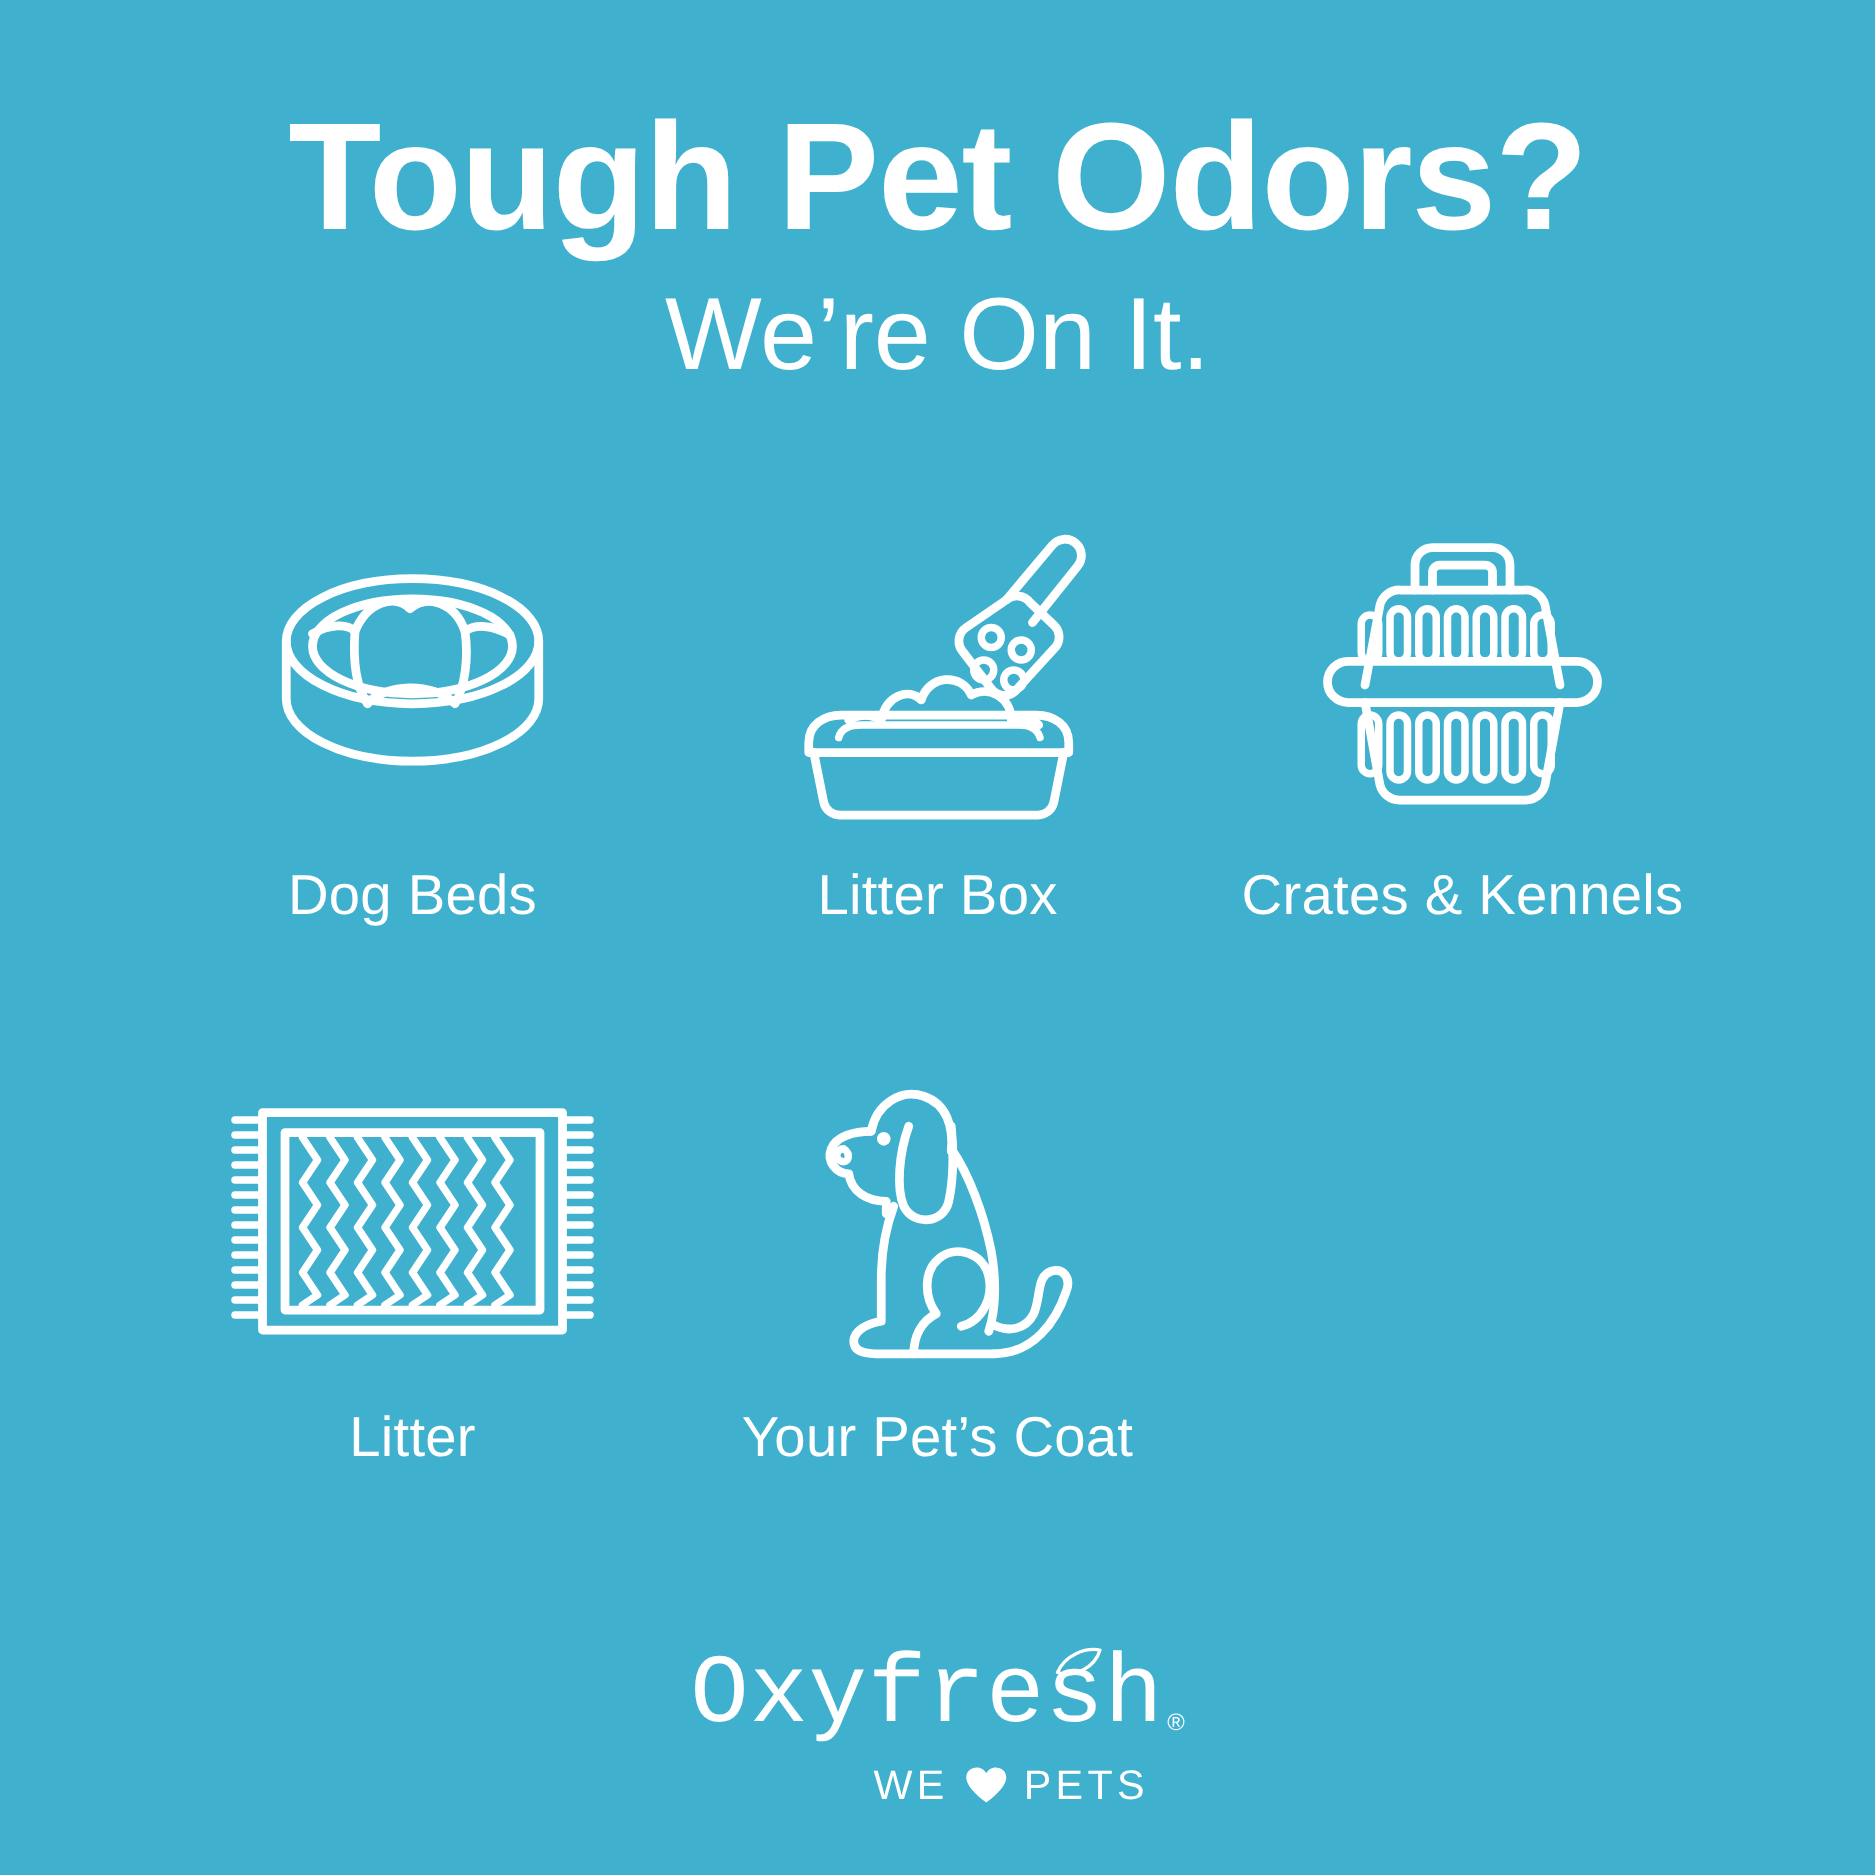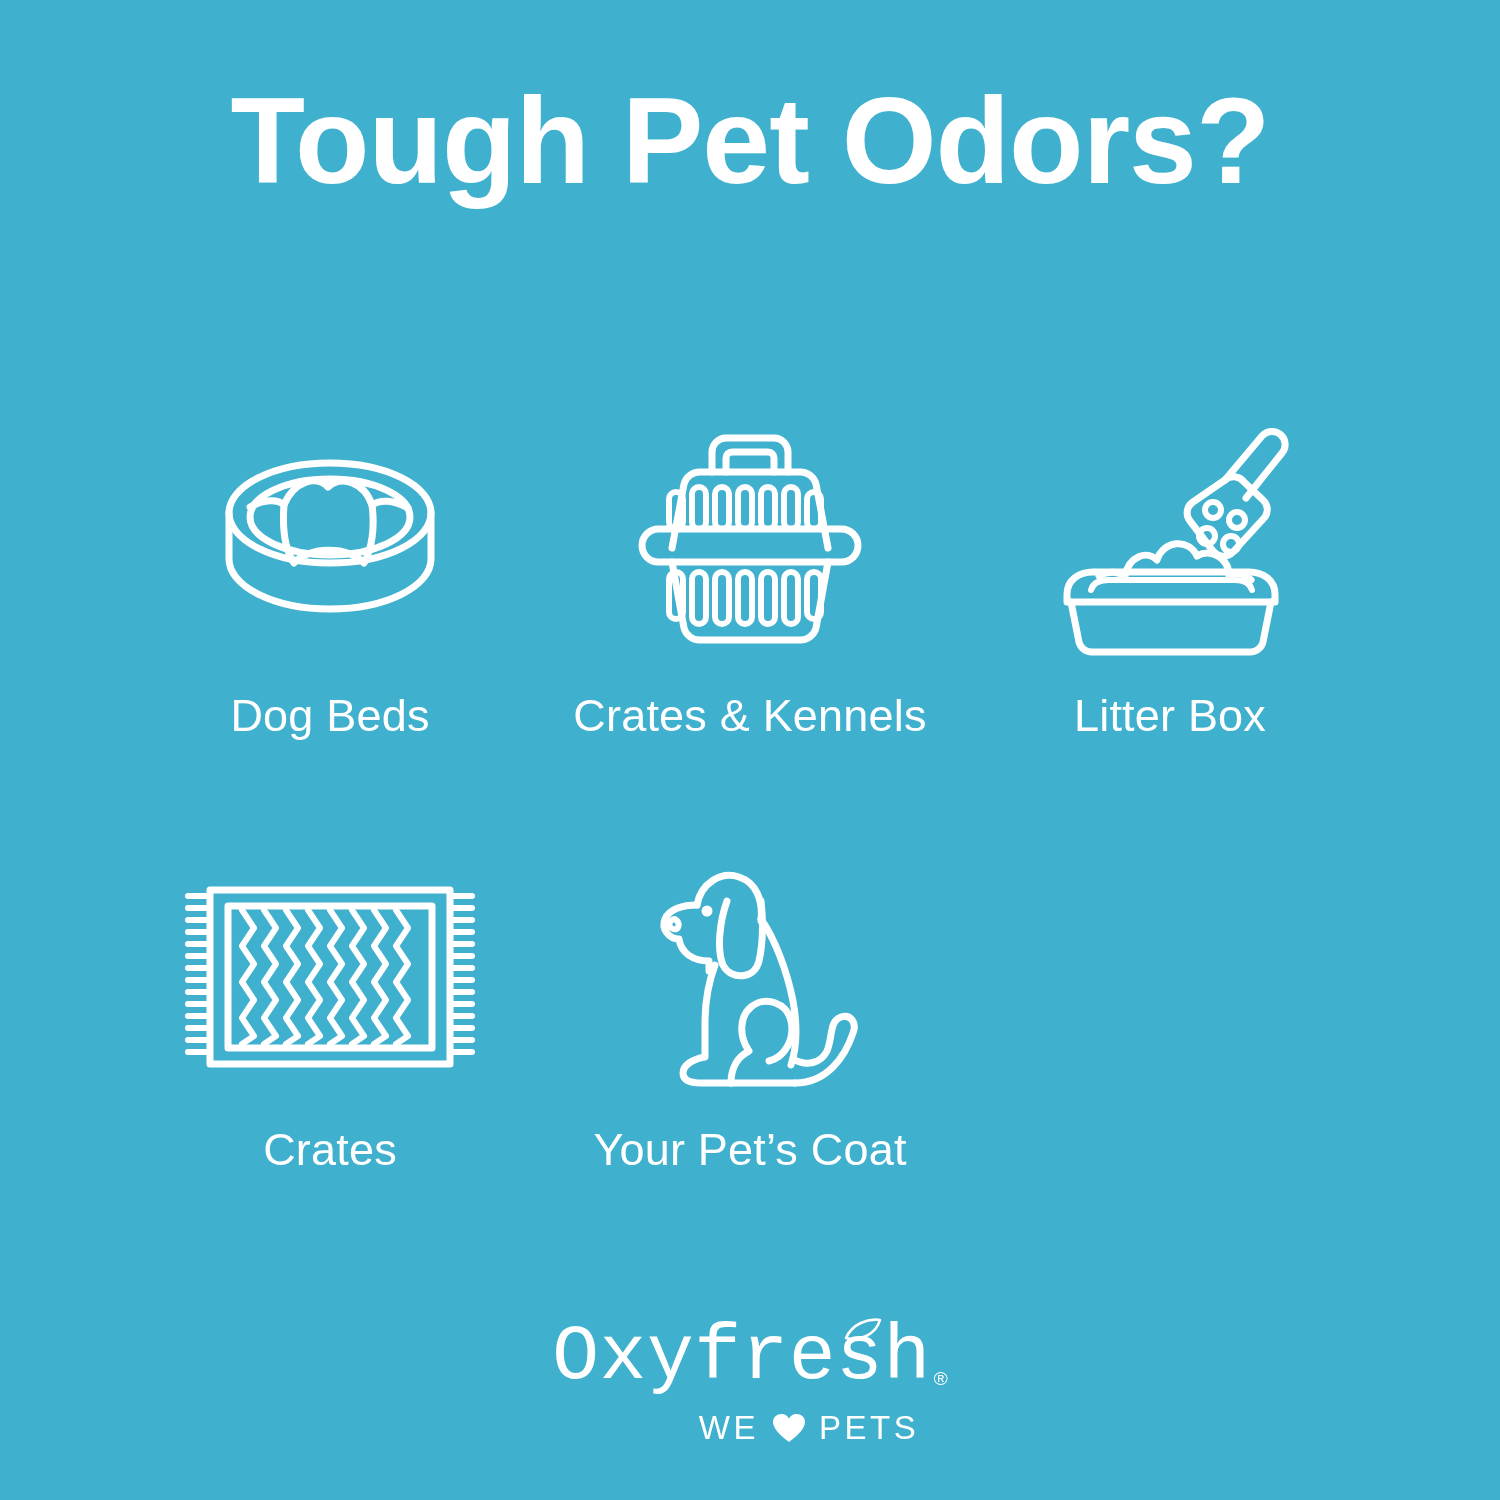--- a/index.html
+++ b/index.html
@@ -152,20 +152,21 @@
     display: block;
   }
 </style>
 </head>
 <body>
 
 <div id="poster">
 
   <div class="header">
     <h1 class="headline">Tough Pet Odors?</h1>
+    <p class="subhead">We’re On It.</p>
   </div>
 
   <div class="grid">
 
     <div class="cell">
       <div class="icon-box">
         <svg width="216" height="176" viewBox="0 0 216 176" aria-hidden="true">
 
           <ellipse class="stroke" cx="108" cy="58" rx="101" ry="50"></ellipse>
 
@@ -182,54 +183,20 @@
                                    C 60 76, 64 96, 72 108
                                    C 86 92, 124 90, 142 108
                                    C 150 94, 153 72, 150 50"></path>
         </svg>
       </div>
       <div class="cell-label">Dog Beds</div>
     </div>
 
     <div class="cell">
       <div class="icon-box">
-        <svg width="244" height="222" viewBox="0 0 244 222" aria-hidden="true">
-
-          <path class="stroke" d="M84 40 L84 20 A14 14 0 0 1 98 6 L146 6 A14 14 0 0 1 160 20 L160 40"></path>
-          <path class="stroke" d="M98 40 L98 26 A6 6 0 0 1 104 20 L140 20 A6 6 0 0 1 146 26 L146 40"></path>
-
-          <path class="stroke" d="M44 116 L56 52 A16 16 0 0 1 72 40 L172 40 A16 16 0 0 1 188 52 L200 116"></path>
-
-          <rect class="stroke" x="14" y="97" width="216" height="33" rx="16.5"></rect>
-
-          <path class="stroke" d="M44 130 L56 196 A16 16 0 0 0 72 208 L172 208 A16 16 0 0 0 188 196 L200 130"></path>
-
-          <rect class="stroke-thin" x="64" y="55" width="14" height="42" rx="7"></rect>
-          <rect class="stroke-thin" x="87" y="55" width="14" height="42" rx="7"></rect>
-          <rect class="stroke-thin" x="110" y="55" width="14" height="42" rx="7"></rect>
-          <rect class="stroke-thin" x="133" y="55" width="14" height="42" rx="7"></rect>
-          <rect class="stroke-thin" x="156" y="55" width="14" height="42" rx="7"></rect>
-          <rect class="stroke-thin" x="41" y="60" width="14" height="37" rx="7"></rect>
-          <rect class="stroke-thin" x="179" y="60" width="14" height="37" rx="7"></rect>
-          <rect class="stroke-thin" x="18" y="68" width="14" height="29" rx="7" style="opacity:0"></rect>
-
-          <rect class="stroke-thin" x="64" y="140" width="14" height="52" rx="7"></rect>
-          <rect class="stroke-thin" x="87" y="140" width="14" height="52" rx="7"></rect>
-          <rect class="stroke-thin" x="110" y="140" width="14" height="52" rx="7"></rect>
-          <rect class="stroke-thin" x="133" y="140" width="14" height="52" rx="7"></rect>
-          <rect class="stroke-thin" x="156" y="140" width="14" height="52" rx="7"></rect>
-          <rect class="stroke-thin" x="41" y="140" width="14" height="47" rx="7"></rect>
-          <rect class="stroke-thin" x="179" y="140" width="14" height="47" rx="7"></rect>
-        </svg>
-      </div>
-      <div class="cell-label">Crates &amp; Kennels</div>
-    </div>
-
-    <div class="cell">
-      <div class="icon-box">
         <svg width="246" height="238" viewBox="0 0 246 238" aria-hidden="true">
 
           <path class="stroke" d="M178 56 L215 12 A13 13 0 0 1 235 29 L199 74"></path>
 
           <path class="stroke" d="M178 56
                                    L146 78 A13 13 0 0 0 143 97
                                    L166 127 A13 13 0 0 0 186 128
                                    L218 93 A13 13 0 0 0 216 76
                                    L197 58 A13 13 0 0 0 178 56 Z"></path>
           <circle class="stroke-thin" cx="166" cy="86" r="8"></circle>
@@ -250,20 +217,54 @@
                                    C 216 148, 228 156, 228 170
                                    L228 178
                                    L20 178 Z"></path>
 
           <path class="stroke-thin" d="M44 166 C 46 158, 54 156, 62 156 L188 156 C 196 156, 203 159, 205 166"></path>
 
           <path class="stroke" d="M24 178 L32 218 A13 13 0 0 0 45 228 L203 228 A13 13 0 0 0 216 218 L224 178"></path>
         </svg>
       </div>
       <div class="cell-label">Litter Box</div>
+    </div>
+
+    <div class="cell">
+      <div class="icon-box">
+        <svg width="244" height="222" viewBox="0 0 244 222" aria-hidden="true">
+
+          <path class="stroke" d="M84 40 L84 20 A14 14 0 0 1 98 6 L146 6 A14 14 0 0 1 160 20 L160 40"></path>
+          <path class="stroke" d="M98 40 L98 26 A6 6 0 0 1 104 20 L140 20 A6 6 0 0 1 146 26 L146 40"></path>
+
+          <path class="stroke" d="M44 116 L56 52 A16 16 0 0 1 72 40 L172 40 A16 16 0 0 1 188 52 L200 116"></path>
+
+          <rect class="stroke" x="14" y="97" width="216" height="33" rx="16.5"></rect>
+
+          <path class="stroke" d="M44 130 L56 196 A16 16 0 0 0 72 208 L172 208 A16 16 0 0 0 188 196 L200 130"></path>
+
+          <rect class="stroke-thin" x="64" y="55" width="14" height="42" rx="7"></rect>
+          <rect class="stroke-thin" x="87" y="55" width="14" height="42" rx="7"></rect>
+          <rect class="stroke-thin" x="110" y="55" width="14" height="42" rx="7"></rect>
+          <rect class="stroke-thin" x="133" y="55" width="14" height="42" rx="7"></rect>
+          <rect class="stroke-thin" x="156" y="55" width="14" height="42" rx="7"></rect>
+          <rect class="stroke-thin" x="41" y="60" width="14" height="37" rx="7"></rect>
+          <rect class="stroke-thin" x="179" y="60" width="14" height="37" rx="7"></rect>
+          <rect class="stroke-thin" x="18" y="68" width="14" height="29" rx="7" style="opacity:0"></rect>
+
+          <rect class="stroke-thin" x="64" y="140" width="14" height="52" rx="7"></rect>
+          <rect class="stroke-thin" x="87" y="140" width="14" height="52" rx="7"></rect>
+          <rect class="stroke-thin" x="110" y="140" width="14" height="52" rx="7"></rect>
+          <rect class="stroke-thin" x="133" y="140" width="14" height="52" rx="7"></rect>
+          <rect class="stroke-thin" x="156" y="140" width="14" height="52" rx="7"></rect>
+          <rect class="stroke-thin" x="41" y="140" width="14" height="47" rx="7"></rect>
+          <rect class="stroke-thin" x="179" y="140" width="14" height="47" rx="7"></rect>
+        </svg>
+      </div>
+      <div class="cell-label">Crates &amp; Kennels</div>
     </div>
 
 
     <div class="cell">
       <div class="icon-box">
         <svg width="292" height="190" viewBox="0 0 292 190" aria-hidden="true">
 
           <rect class="stroke" x="26" y="8" width="240" height="174"></rect>
 
           <rect class="stroke" x="44" y="24" width="204" height="142"></rect>
@@ -307,21 +308,21 @@
             <path d="M80 28 L92 46 L80 64 L92 82 L80 100 L92 118 L80 136 L92 154 L80 162"></path>
             <path d="M102 28 L114 46 L102 64 L114 82 L102 100 L114 118 L102 136 L114 154 L102 162"></path>
             <path d="M124 28 L136 46 L124 64 L136 82 L124 100 L136 118 L124 136 L136 154 L124 162"></path>
             <path d="M146 28 L158 46 L146 64 L158 82 L146 100 L158 118 L146 136 L158 154 L146 162"></path>
             <path d="M168 28 L180 46 L168 64 L180 82 L168 100 L180 118 L168 136 L180 154 L168 162"></path>
             <path d="M190 28 L202 46 L190 64 L202 82 L190 100 L202 118 L190 136 L202 154 L190 162"></path>
             <path d="M212 28 L224 46 L212 64 L224 82 L212 100 L224 118 L212 136 L224 154 L212 162"></path>
           </g>
         </svg>
       </div>
-      <div class="cell-label">Crates</div>
+      <div class="cell-label">Litter</div>
     </div>
 
     <div class="cell">
       <div class="icon-box">
         <svg width="230" height="232" viewBox="0 0 230 232" aria-hidden="true">
 
           <path class="stroke" d="M62 44
                                    C 48 44, 34 48, 30 58
                                    C 26 68, 34 78, 44 78
                                    C 46 92, 58 100, 74 100

